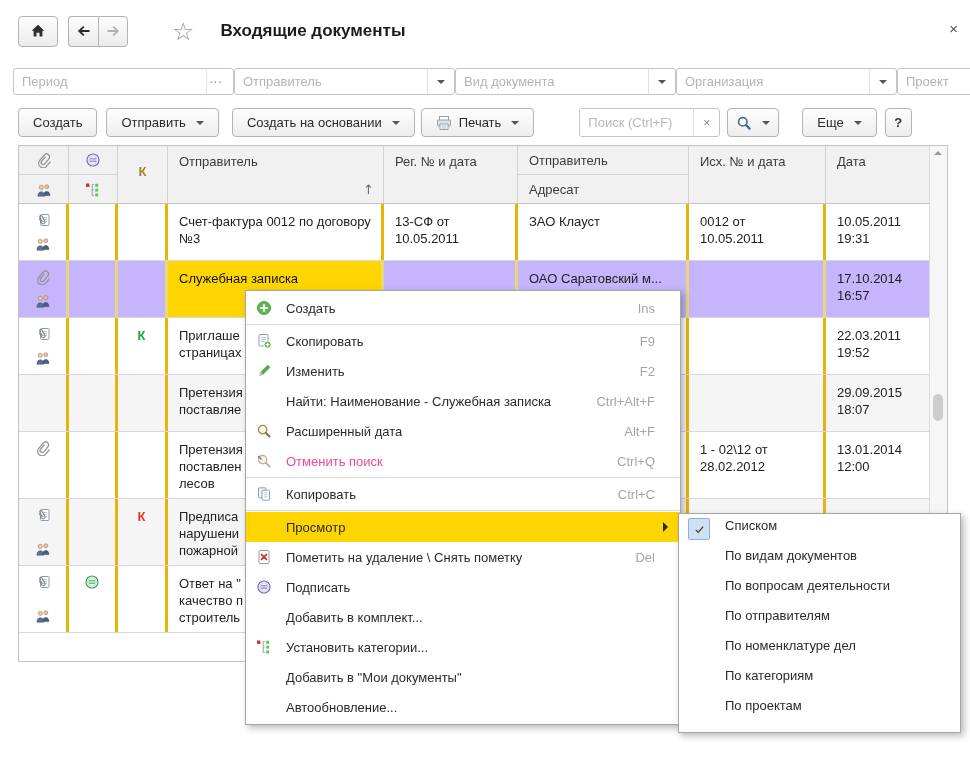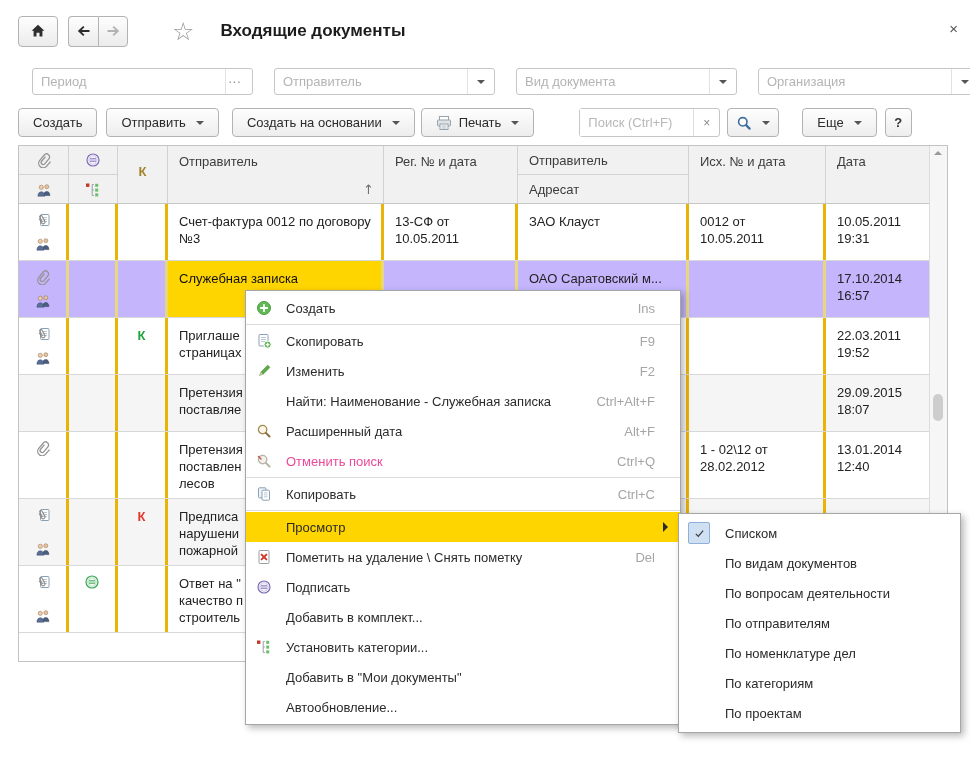--- a/index.html
+++ b/index.html
@@ -19,21 +19,21 @@
   .home-btn{width:40px;height:31px}
   .navgroup{display:flex;margin-left:10px}
   .navgroup .btn{width:30px;height:31px;border-radius:0}
   .navgroup .btn:first-child{border-radius:4px 0 0 4px;border-right:none}
   .navgroup .btn:last-child{border-radius:0 4px 4px 0}
   .star{font-family:"DejaVu Sans",sans-serif;font-size:25px;color:#9a9a9a;margin-left:44px;line-height:1}
   .title{font-size:17px;font-weight:bold;color:#1c1c1c;margin-left:26px}
   .close{position:absolute;right:0;top:8px;font-size:15px;color:#555;cursor:default}
 
   
-  .filters{position:absolute;left:32px;top:68px;width:920px;display:flex;gap:21px}
+  .filters{position:absolute;left:13px;top:68px;width:920px;display:flex;gap:0}
   .filter{flex:1;height:27px;border:1px solid #c6c6c6;border-radius:3px;display:flex;align-items:stretch;background:#fff;box-sizing:border-box}
   .filter input{border:0;outline:0;flex:1;min-width:0;padding:0 8px;font:inherit;color:#333;background:transparent}
   .filter input::placeholder{color:#b4b4b4}
   .fbtn{width:26px;display:flex;align-items:center;justify-content:center;border-left:1px solid #e2e2e2;color:#777}
   .dots{font-size:12px;color:#888;margin-top:-6px;letter-spacing:1px}
   .tri{width:0;height:0;border:4px solid transparent;border-top-color:#555;margin-top:4px;display:inline-block}
 
   
   .toolbar{position:absolute;left:18px;top:108px;right:12px;display:flex;align-items:center}
   .tbtn{height:29px;box-sizing:border-box;padding:0 14px;background:linear-gradient(#fefefe,#ededed);
@@ -86,21 +86,21 @@
   .mi-label{flex:1;color:#2b2b2b}
   .mi-short{color:#a5a5a5;margin-left:12px}
   .mi.disabled .mi-label{color:#ec4899}
   .mi.highlighted{background:#ffd500}
   .mi-arrow{width:0;height:0;border:5px solid transparent;border-left-color:#2b2b2b;border-right-width:0;margin-left:8px}
   .menu-sep{height:1px;background:#dcdcdc;margin:1px 0}
 
   
   .submenu{position:absolute;left:678px;top:513px;width:283px;box-sizing:border-box;background:#fff;
            border:1px solid #a6a6a6;box-shadow:3px 3px 7px rgba(0,0,0,.28);padding:4px 0;z-index:6}
-  .smi{height:30px;display:flex;align-items:center;padding:0 10px 0 9px}
+  .smi{height:30px;display:flex;align-items:flex-start;padding:0 10px 0 9px}
   .chk{width:22px;height:22px;box-sizing:border-box;background:#cfe0f3;border:1px solid #8fb0d8;border-radius:2px;
        display:flex;align-items:center;justify-content:center;margin-right:15px}
   .smi-label{color:#2b2b2b}
 </style>
 </head>
 <body>
 
 <svg class="defs" aria-hidden="true">
   <defs>
     <symbol id="i-attach" viewBox="0 0 16 16">
@@ -448,21 +448,21 @@
         </div>
         <div class="td c3 kcell"></div>
         <div class="td c4 name">Претензия
 поставлен
 лесов</div>
         <div class="td c5"></div>
         <div class="td c6"></div>
         <div class="td c7">1 - 02\12 от
 28.02.2012</div>
         <div class="td c8 last">13.01.2014
-12:40</div>
+12:00</div>
       </div>
 
       <div class="tr">
         <div class="td c1 icons">
           <svg class="ic">
             <use href="#i-attach-doc"></use>
           </svg>
           <svg class="ic">
             <use href="#i-people"></use>
           </svg>

